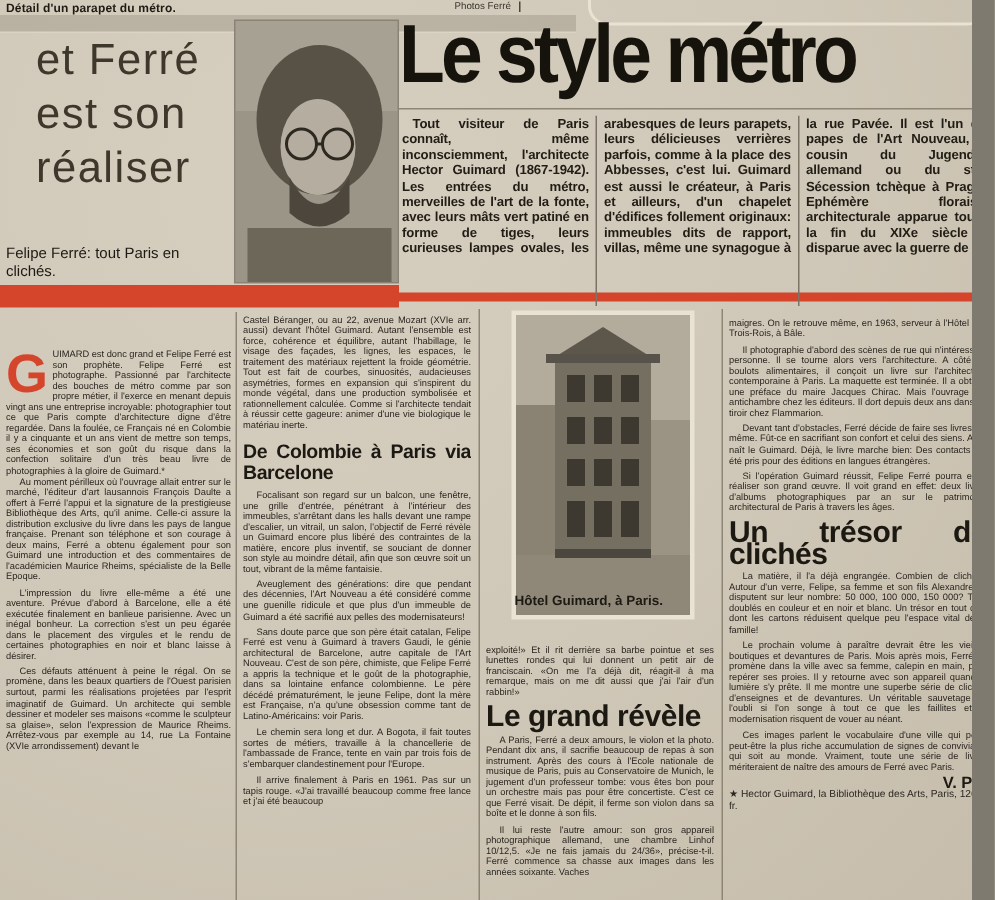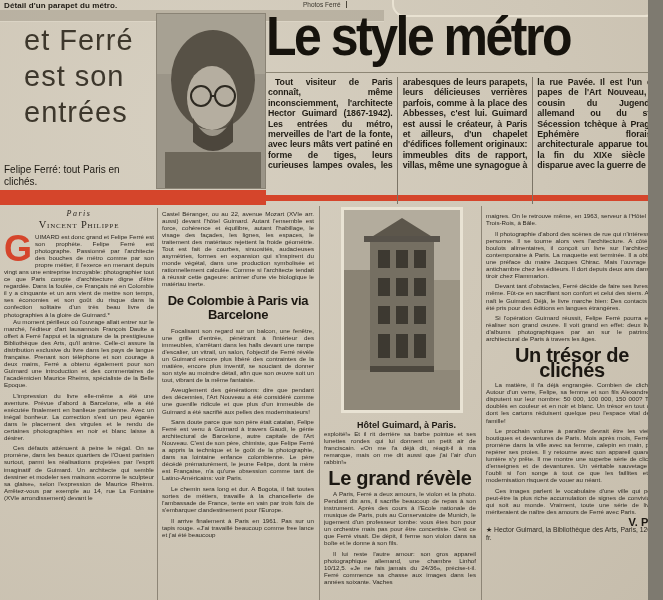--- a/index.html
+++ b/index.html
@@ -45,77 +45,73 @@
   .bodycol p { margin:0; }
   .bodycol p.gap { margin-top:3.5px; }
   .ind { text-indent:9px; }
   .col-a { left:4px;   top:233px; width:150px; height:365px; }
   .col-b { left:162px; top:210px; width:152px; height:389px; }
   .col-c { left:324px; top:430px; width:152px; height:169px; }
   .col-d { left:486px; top:212px; width:172px; height:387px; }
 
   .dropcap { float:left; font-size:36px; line-height:29px; font-weight:bold; color:#d5452b; margin:1px 3px 0 0; }
 
-  .subhead { font-weight:bold; text-align:center; font-size:13px; line-height:14.5px; letter-spacing:-0.3px; color:#1c1812; margin:6px 0 4px; }
+  .subhead { font-weight:bold; font-size:13px; line-height:14.5px; letter-spacing:-0.3px; color:#1c1812; margin:6px 0 4px; }
   .subhead.single { font-size:20px; }
 
   .signature { text-align:right; font-weight:bold; font-size:11px; margin-top:4px; color:#1c1812; }
   .footnote { margin-top:4px; font-size:6.8px; line-height:7.6px; text-align:left; color:#2b2720; }
 
   
   .vrule { position:absolute; width:1px; background:#8d8576; }
   .vr-ab { left:157px; top:208px; height:392px; }
   .vr-bc { left:319px; top:206px; height:394px; }
   .vr-cd { left:481px; top:206px; height:394px; }
 
   
   .building { left:341px; top:207px; width:122px; height:206px; background:#e9e3d4; padding:3px; box-sizing:border-box; }
   .building svg { display:block; }
-  .building-caption { left:343px; top:420px; width:122px; font-size:9px; font-weight:bold; color:#1d1913;margin-left:14px; }
+  .building-caption { left:343px; top:395px; width:122px; font-size:9px; font-weight:bold; color:#1d1913; }
 </style>
 </head>
 <body>
 
 <div class="page">
 
   <div class="abs top-photo-edge"></div>
   <div class="abs top-caption">Détail d'un parapet du métro.</div>
   <div class="abs photos-credit">Photos Ferré</div>
   <div class="abs top-card-outline"></div>
 
   <div class="abs main-headline">Le style métro</div>
   <div class="abs headline-rule"></div>
   <div class="abs kicker">
     <div>et Ferré</div>
     <div>est son</div>
-    <div>entrées</div>
+    <div>réaliser</div>
   </div>
 
   <div class="abs portrait">
     <svg width="108" height="174" viewBox="0 0 108 174">
       <rect x="0" y="0" width="108" height="174" fill="#9b9588"></rect>
       <rect x="0" y="0" width="108" height="60" fill="#a7a193"></rect>
       <ellipse cx="56" cy="66" rx="42" ry="50" fill="#575146"></ellipse>
       <ellipse cx="55" cy="84" rx="25" ry="32" fill="#b5aea0"></ellipse>
       <circle cx="44" cy="82" r="10" fill="none" stroke="#2d2921" stroke-width="2"></circle>
       <circle cx="68" cy="82" r="10" fill="none" stroke="#2d2921" stroke-width="2"></circle>
       <line x1="53" y1="82" x2="59" y2="82" stroke="#2d2921" stroke-width="2"></line>
       <path d="M36 104 Q55 140 76 104 L76 128 Q56 146 36 128 Z" fill="#4c463c"></path>
       <rect x="8" y="138" width="96" height="36" fill="#6d675a"></rect>
     </svg>
   </div>
   <div class="abs portrait-caption">Felipe Ferré: tout Paris en clichés.</div>
 
   <div class="abs red-bar"></div>
   <div class="abs red-rule"></div>
 
-  <div class="abs byline">
-    <div class="byline-city">Paris</div>
-    <div class="byline-author">Vincent Philippe</div>
-  </div>
 
   <div class="abs intro">
     <p>Tout visiteur de Paris connaît, même inconsciemment, l'architecte Hector Guimard (1867-1942). Les entrées du métro, merveilles de l'art de la fonte, avec leurs mâts vert patiné en forme de tiges, leurs curieuses lampes ovales, les arabesques de leurs parapets, leurs délicieuses verrières parfois, comme à la place des Abbesses, c'est lui. Guimard est aussi le créateur, à Paris et ailleurs, d'un chapelet d'édifices follement originaux: immeubles dits de rapport, villas, même une synagogue à la rue Pavée. Il est l'un des papes de l'Art Nouveau, ce cousin du Jugendstil allemand ou du style Sécession tchèque à Prague. Ephémère floraison architecturale apparue tout à la fin du XIXe siècle et disparue avec la guerre de 14.</p>
   </div>
 
   <div class="vrule vr-ab"></div>
   <div class="vrule vr-bc"></div>
   <div class="vrule vr-cd"></div>
 
   <div class="abs bodycol col-a">

